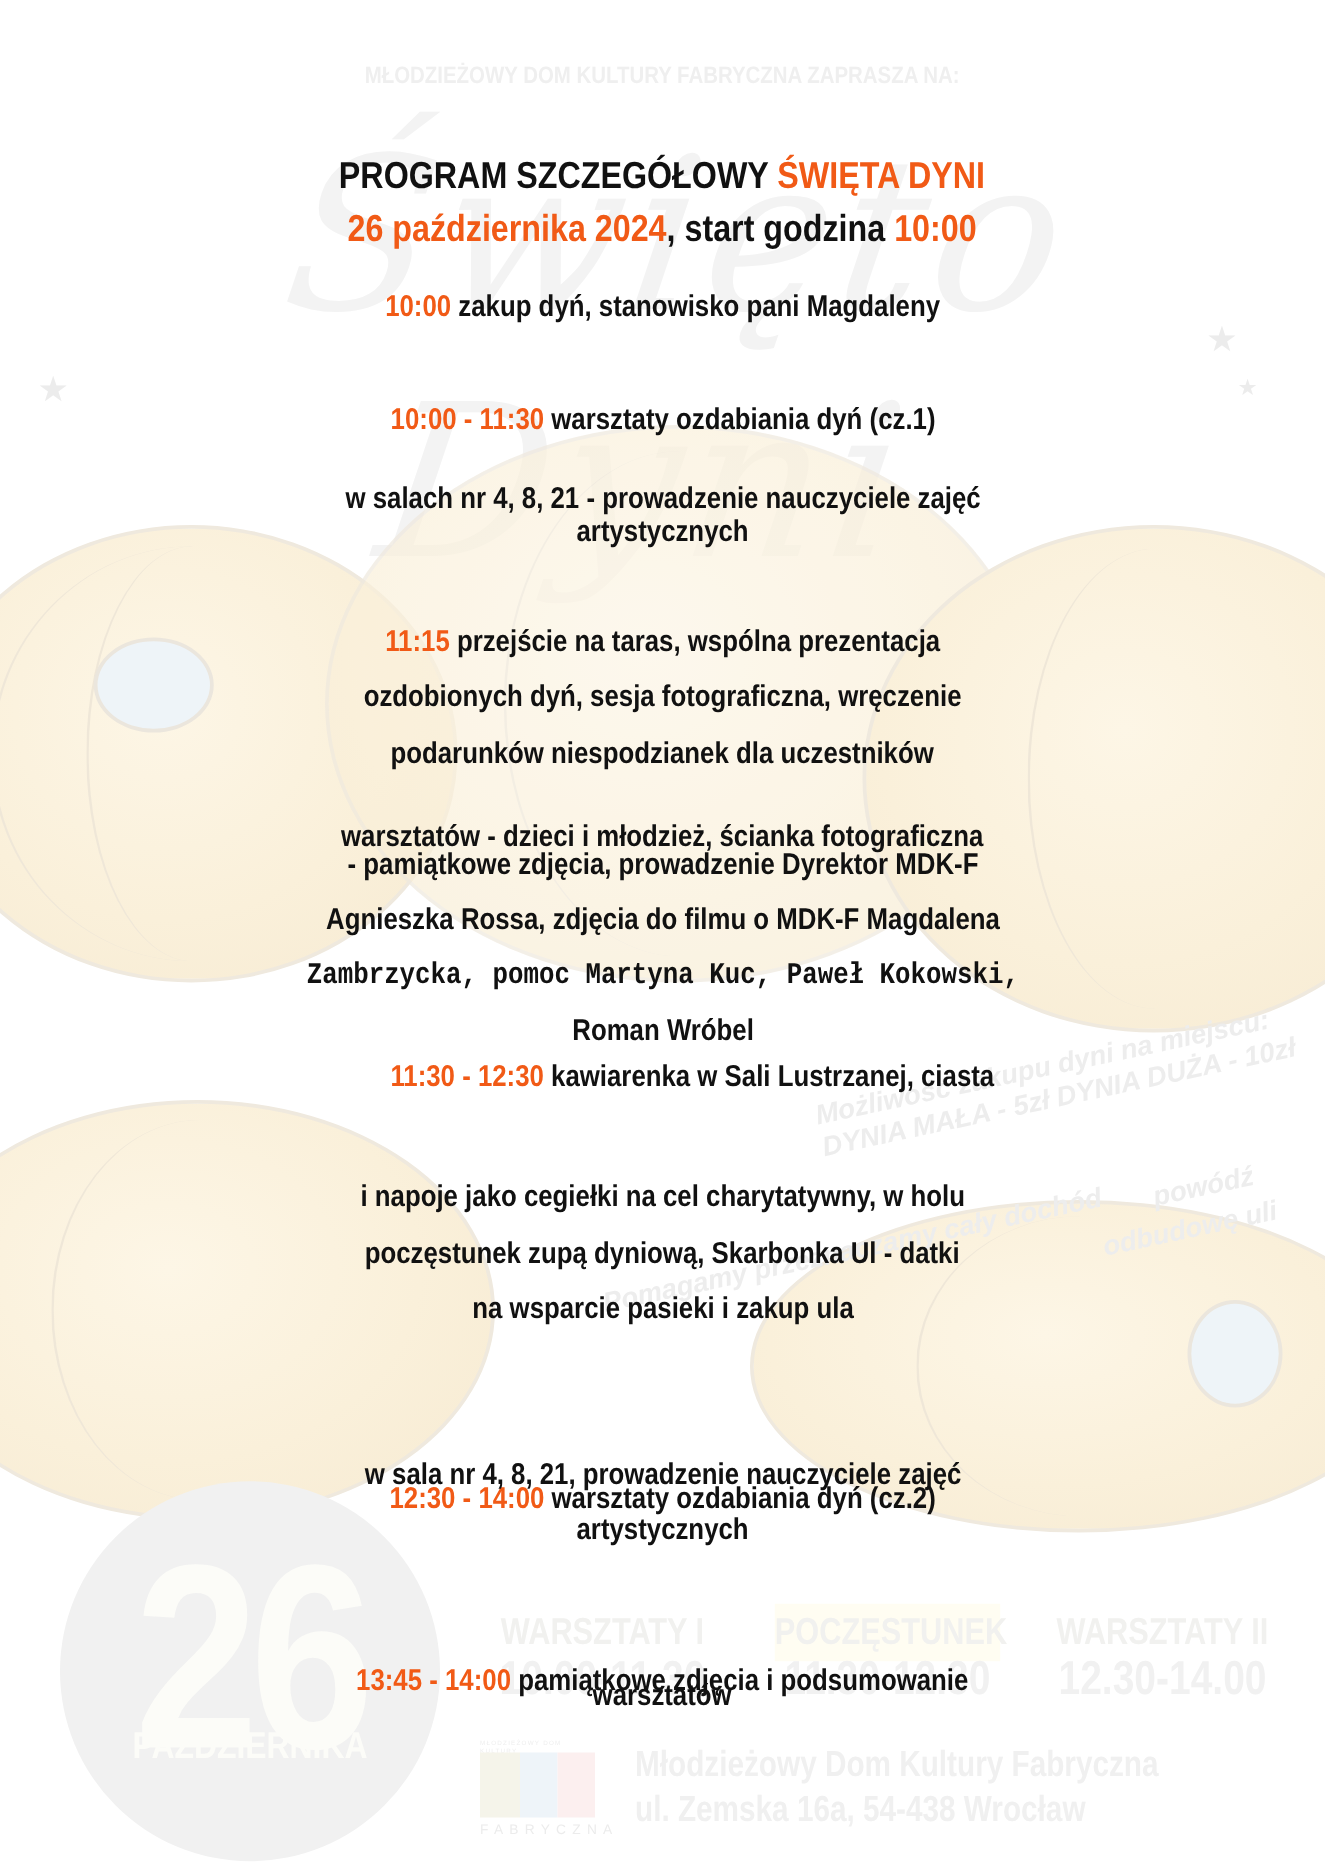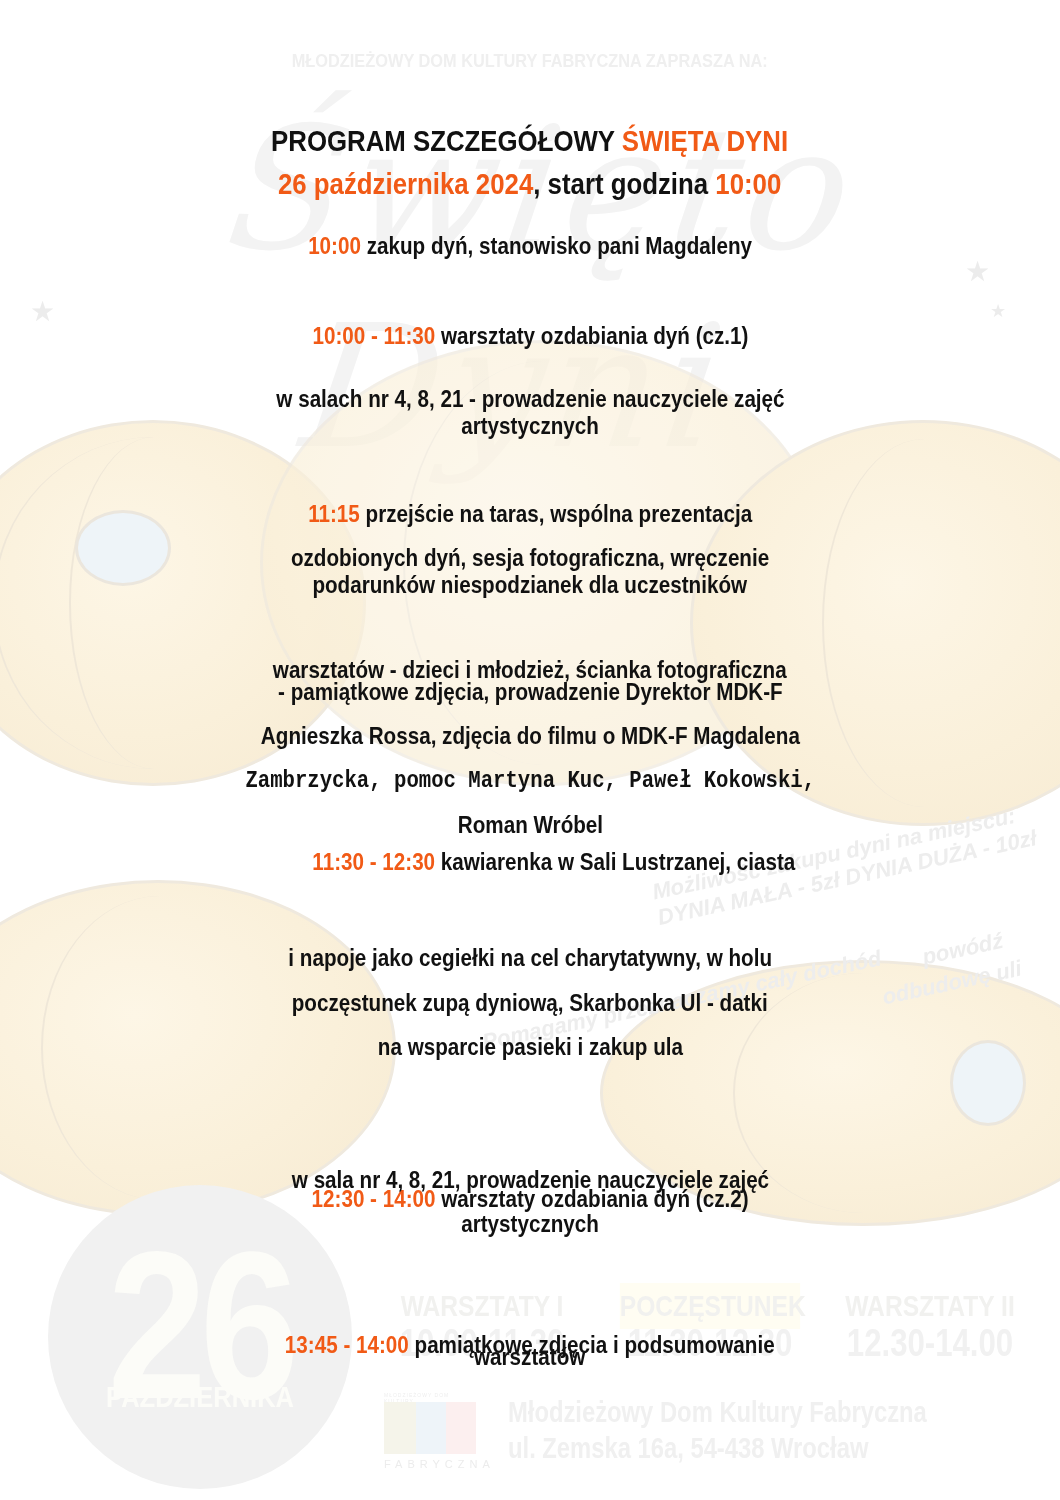--- a/index.html
+++ b/index.html
@@ -170,21 +170,21 @@
   <div class="line body" style="top:322px;">
     <span class="inner"><span class="orange">10:00 - 11:30</span> <span>warsztaty ozdabiania dyń (cz.1)</span></span>
   </div>
   <div class="line body" style="top:385px;"><span class="inner">w salach nr 4, 8, 21  - prowadzenie nauczyciele zajęć</span></div>
   <div class="line body" style="top:412px;"><span class="inner">artystycznych</span></div>
 
   <div class="line body" style="top:500px;">
     <span class="inner"><span class="orange">11:15</span> <span>przejście na taras, wspólna prezentacja</span></span>
   </div>
   <div class="line body" style="top:544px;"><span class="inner">ozdobionych dyń, sesja fotograficzna, wręczenie</span></div>
-  <div class="line body" style="top:571px;"><span class="inner">podarunków niespodzianek dla uczestników</span></div>
+  <div class="line body" style="top:589px;"><span class="inner">podarunków niespodzianek dla uczestników</span></div>
   <div class="line body" style="top:656px;"><span class="inner">warsztatów - dzieci i młodzież, ścianka fotograficzna</span></div>
   <div class="line body" style="top:678px;"><span class="inner">- pamiątkowe zdjęcia, prowadzenie Dyrektor MDK-F</span></div>
   <div class="line body" style="top:722px;"><span class="inner">Agnieszka Rossa, zdjęcia do filmu o MDK-F Magdalena</span></div>
   <div class="line body" style="top:767px;font-family:Liberation Mono, monospace;"><span class="inner">Zambrzycka, pomoc Martyna Kuc, Paweł Kokowski,</span></div>
   <div class="line body" style="top:811px;"><span class="inner">Roman Wróbel</span></div>
 
   <div class="line body" style="top:848px;padding-left:24px;">
     <span class="inner"><span class="orange">11:30 - 12:30</span> <span>kawiarenka w Sali Lustrzanej, ciasta</span></span>
   </div>
   <div class="line body" style="top:944px;"><span class="inner">i napoje jako cegiełki na cel charytatywny, w holu</span></div>

